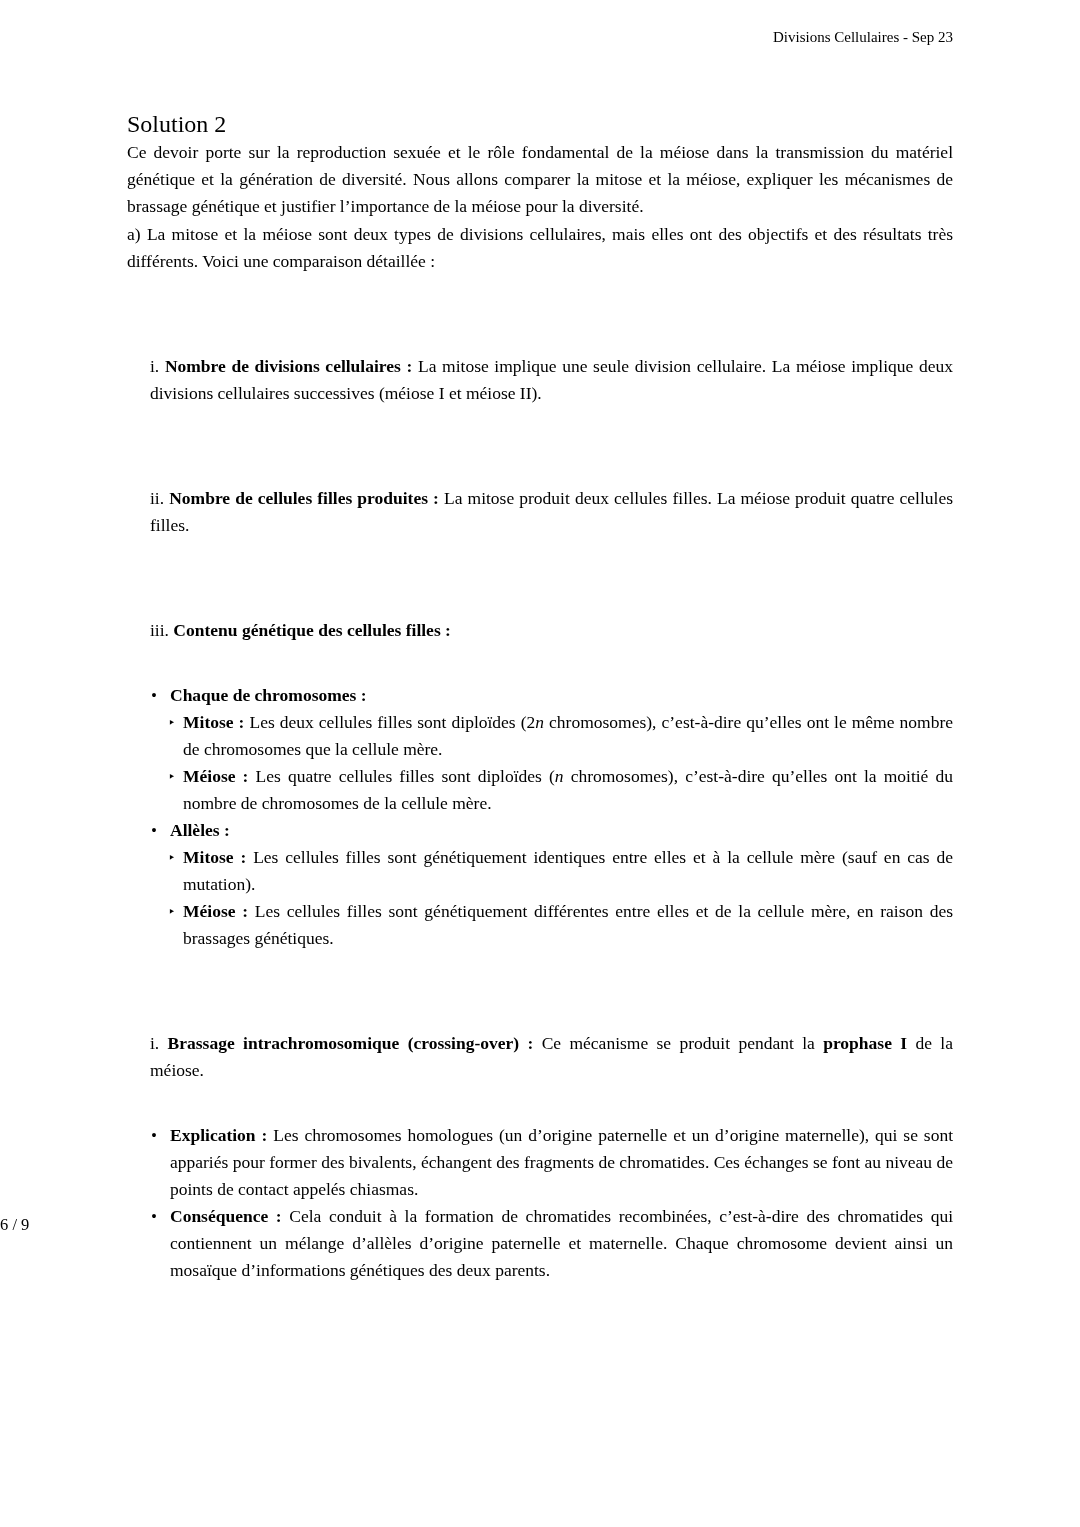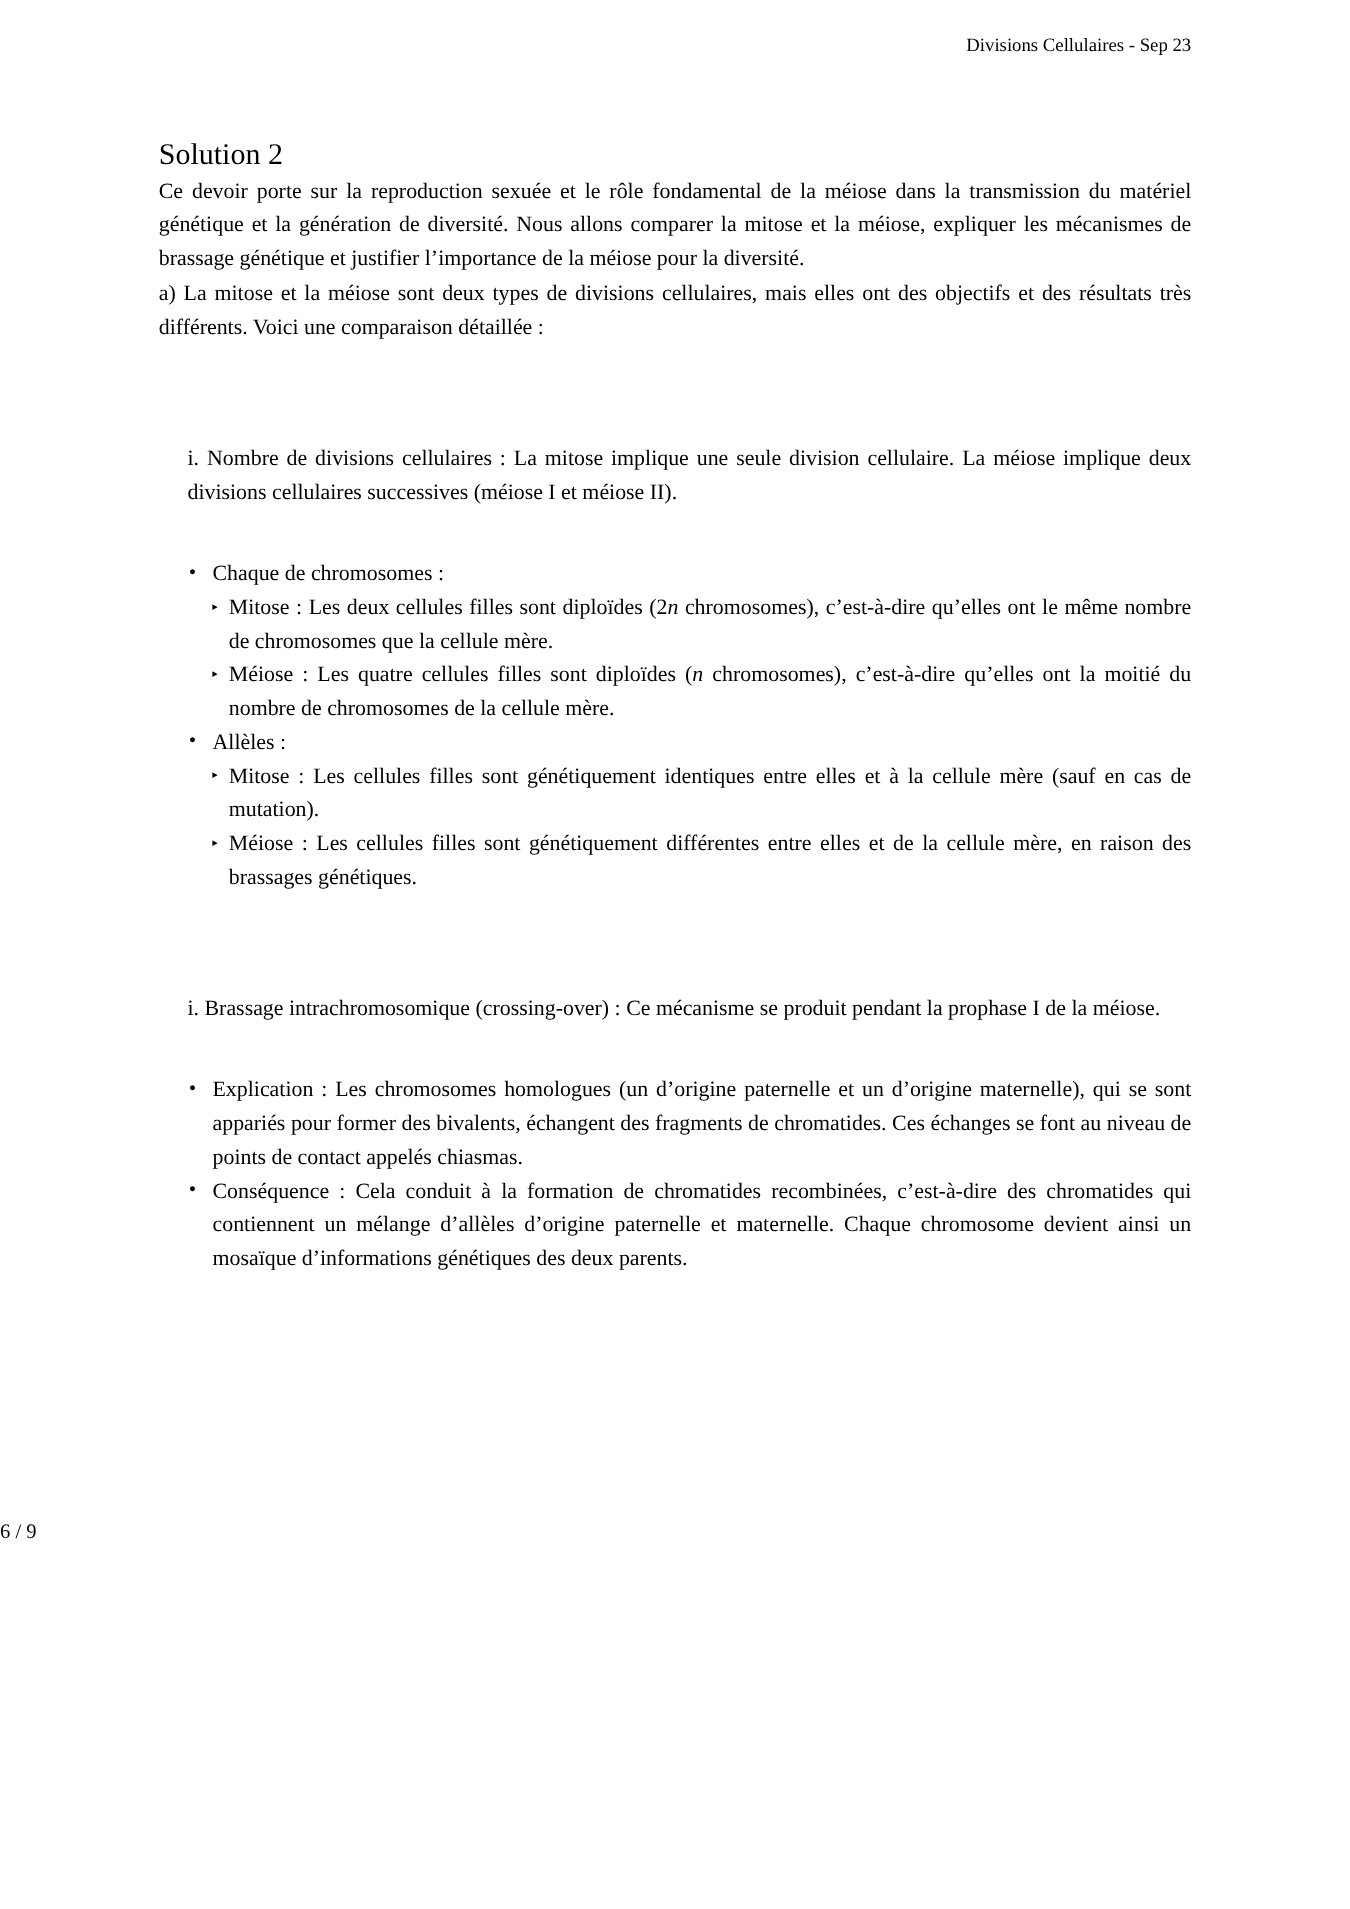--- a/index.html
+++ b/index.html
@@ -47,21 +47,21 @@
     font-family: "DejaVu Sans", "Liberation Sans", sans-serif;
     font-size: 13.5px;
     line-height: 27px;
   }
   .row.sub { margin-left: 18px; }
   .row.sub .marker { flex: 0 0 15px; font-size: 12.5px; }
   .row .content {
     flex: 1 1 auto;
     text-align: justify;
   }
-  .b { font-weight: normal; margin-top: 33px; }
+  .b { font-weight: bold; margin-top: 33px; }
   .i { font-style: italic; }
   .footer {
     position: absolute;
     left: 0;
     right: 0;
     bottom: 72px;
     text-align: left;
     font-size: 16.5px;
   }
 </style>
@@ -70,20 +70,22 @@
 
 <div class="page">
   <div class="header">
     <span>Divisions Cellulaires - Sep 23</span>
   </div>
   <h1 class="title">Solution 2</h1>
   <div class="doc-body">
       <p class="para"><span>Ce devoir porte sur la reproduction sexuée et le rôle fondamental de la méiose dans la transmission du matériel génétique et la génération de diversité. Nous allons comparer la mitose et la méiose, expliquer les mécanismes de brassage génétique et justifier l’importance de la méiose pour la diversité.</span></p>
       <p class="para"><span>a) La mitose et la méiose sont deux types de divisions cellulaires, mais elles ont des objectifs et des résultats très différents. Voici une comparaison détaillée :</span></p>
       <div class="numbered"><span>i. </span><span class="b">Nombre de divisions cellulaires : </span><span>La mitose implique une seule division cellulaire. La méiose implique deux divisions cellulaires successives (méiose I et méiose II).</span></div>
+      <div class="numbered"><span>ii. </span><span class="b">Nombre de cellules filles produites : </span><span>La mitose produit deux cellules filles. La méiose produit quatre cellules filles.</span></div>
+      <div class="numbered"><span>iii. </span><span class="b">Contenu génétique des cellules filles :</span></div>
       <div class="bullet-list">
         <div class="row">
           <span class="marker">•</span>
           <div class="content"><span class="b">Chaque de chromosomes :</span></div>
         </div>
         <div class="row sub">
           <span class="marker">‣</span>
           <div class="content"><span class="b">Mitose : </span><span>Les deux cellules filles sont diploïdes (2</span><span class="i">n</span><span> chromosomes), c’est-à-dire qu’elles ont le même nombre de chromosomes que la cellule mère.</span></div>
         </div>
         <div class="row sub">

